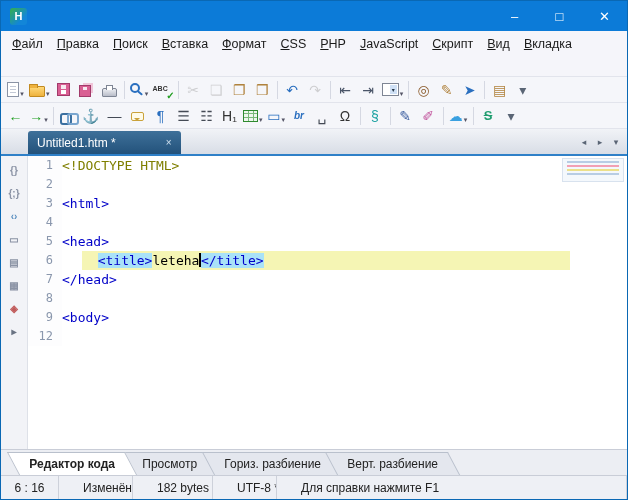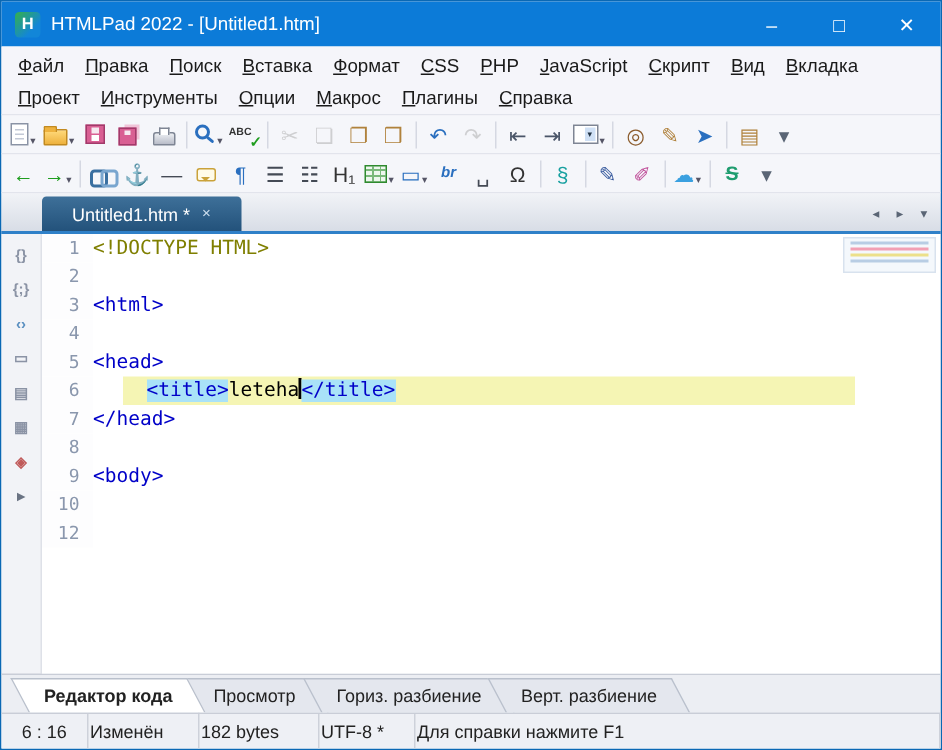--- a/index.html
+++ b/index.html
@@ -49,21 +49,21 @@
   .k-link::before,.k-link::after{content:"";position:absolute;top:0;width:8px;height:8px;border:2px solid #3a6fa0;border-radius:3px;}
   .k-link::before{left:0;}
   .k-link::after{left:7px;border-color:#7aa6cf;}
   .k-bubble{width:13px;height:9px;background:#fffbe8;border:1px solid #caa23a;border-radius:2px;position:relative;margin-top:1px;}
   .k-bubble::after{content:"";position:absolute;bottom:-4px;left:2px;border:3px solid transparent;border-top-color:#caa23a;}
   .k-spell{font-weight:bold;font-size:7px;color:#333;position:relative;line-height:8px;padding:2px 5px 4px 0;}
   .k-spell .chk{position:absolute;right:-2px;bottom:-3px;color:#1f9d1f;font-size:10px;font-weight:bold;}
 
   
   .tabbar{flex:0 0 27px;background:linear-gradient(#f1f3f7,#d8dde6);display:flex;align-items:flex-end;border-bottom:2px solid #2f80c8;padding-left:27px;}
-  .tab{height:23px;display:flex;align-items:center;padding:0 20px;background:linear-gradient(#3e7099,#23527b);color:#fff;font-size:12px;border-radius:3px 3px 0 0;white-space:nowrap;}
+  .tab{height:23px;display:flex;align-items:center;padding:0 9px;background:linear-gradient(#3e7099,#23527b);color:#fff;font-size:12px;border-radius:3px 3px 0 0;white-space:nowrap;gap:42px;}
   .tab-close{margin-left:8px;font-size:10px;color:#cfe0ef;}
   .tab-controls{margin-left:auto;display:flex;align-items:center;height:100%;padding-right:4px;gap:2px;}
   .tab-ctrl{width:14px;text-align:center;color:#5a6575;font-size:9px;}
 
   
   .main{flex:1;display:flex;min-height:0;}
   .side-strip{flex:0 0 27px;background:#f2f3f7;border-right:1px solid #dee1e8;display:flex;flex-direction:column;align-items:center;padding-top:4px;gap:3px;}
   .side-icon{width:22px;height:20px;display:flex;align-items:center;justify-content:center;font-size:10px;font-weight:bold;}
 
   .editor{flex:1;position:relative;overflow:hidden;background:#fff;font-family:"DejaVu Sans Mono","Liberation Mono",monospace;font-size:13px;}
@@ -85,38 +85,37 @@
 
   
   .viewtabs{flex:0 0 26px;background:#eceef3;border-top:1px solid #c9cdd7;display:flex;align-items:flex-end;padding-left:12px;overflow:hidden;}
   .vtab{height:23px;transform:skewX(28deg);border:1px solid #b9c0cc;border-bottom:none;background:#e4e7ee;margin-right:-5px;padding:0 15px;display:flex;align-items:center;}
   .vtab span{transform:skewX(-28deg);font-size:12px;color:#222;white-space:nowrap;}
   .vtab.active{background:#fff;z-index:2;position:relative;}
   .vtab.active span{font-weight:bold;}
 
   
   .statusbar{flex:0 0 24px;background:#eef0f5;border-top:1px solid #c9cdd7;display:flex;align-items:stretch;font-size:12px;color:#222;}
-  .sb-cell{display:flex;align-items:center;padding:0 1px;border-right:1px solid #cdd1da;white-space:nowrap;overflow:hidden;}
+  .sb-cell{display:flex;align-items:center;padding:0 24px;border-right:1px solid #cdd1da;white-space:nowrap;overflow:hidden;}
   .statusbar .sb-cell:nth-child(1){flex:0 0 58px;justify-content:center;}
   .statusbar .sb-cell:nth-child(2){flex:0 0 74px;}
   .statusbar .sb-cell:nth-child(3){flex:0 0 80px;}
   .statusbar .sb-cell:nth-child(4){flex:0 0 64px;}
   .statusbar .sb-cell:nth-child(5){flex:1;}
   .statusbar .sb-cell:nth-child(6){flex:0 0 152px;border-right:none;}
 </style>
 </head>
 <body>
 
 <div class="window">
 
   <div class="titlebar">
     <div class="app-icon">
         <span>H</span>
       </div>
-    <div class="title-text">HTMLPad 2022 - [Untitled1.htm]</div>
     <div class="win-btns" id="win-btns">
         <div class="win-btn">–</div>
         <div class="win-btn">□</div>
         <div class="win-btn">✕</div>
       </div>
   </div>
 
   <div class="menubar">
     <div class="menu-row" id="menu-row-1">
         <div class="menu-item"><u>Ф</u>айл</div>
@@ -124,28 +123,20 @@
         <div class="menu-item"><u>П</u>оиск</div>
         <div class="menu-item"><u>В</u>ставка</div>
         <div class="menu-item"><u>Ф</u>ормат</div>
         <div class="menu-item"><u>C</u>SS</div>
         <div class="menu-item"><u>P</u>HP</div>
         <div class="menu-item"><u>J</u>avaScript</div>
         <div class="menu-item"><u>С</u>крипт</div>
         <div class="menu-item"><u>В</u>ид</div>
         <div class="menu-item"><u>В</u>кладка</div>
       </div>
-    <div class="menu-row" id="menu-row-2">
-        <div class="menu-item"><u>П</u>роект</div>
-        <div class="menu-item"><u>И</u>нструменты</div>
-        <div class="menu-item"><u>О</u>пции</div>
-        <div class="menu-item"><u>М</u>акрос</div>
-        <div class="menu-item"><u>П</u>лагины</div>
-        <div class="menu-item"><u>С</u>правка</div>
-      </div>
   </div>
 
   <div class="toolbar" id="toolbar-1">
       <div class="tb-btn">
         <span class="k-page"></span>
         <span class="tb-dd">▾</span>
       </div>
       <div class="tb-btn">
         <span class="k-folder"></span>
         <span class="tb-dd">▾</span>
@@ -348,24 +339,20 @@
           </div>
           <div class="line">
             <span class="ln-num">8</span>
             <span class="ln-code"></span>
           </div>
           <div class="line">
             <span class="ln-num">9</span>
             <span class="ln-code"><span class="seg seg-tag">&lt;body&gt;</span></span>
           </div>
           <div class="line">
-            <span class="ln-num">10</span>
-            <span class="ln-code"></span>
-          </div>
-          <div class="line">
             <span class="ln-num">12</span>
             <span class="ln-code"></span>
           </div>
         </div>
       <div class="minimap">
         <i></i>
         <i class="hl"></i>
         <i class="hl2"></i>
         <i></i>
       </div>

